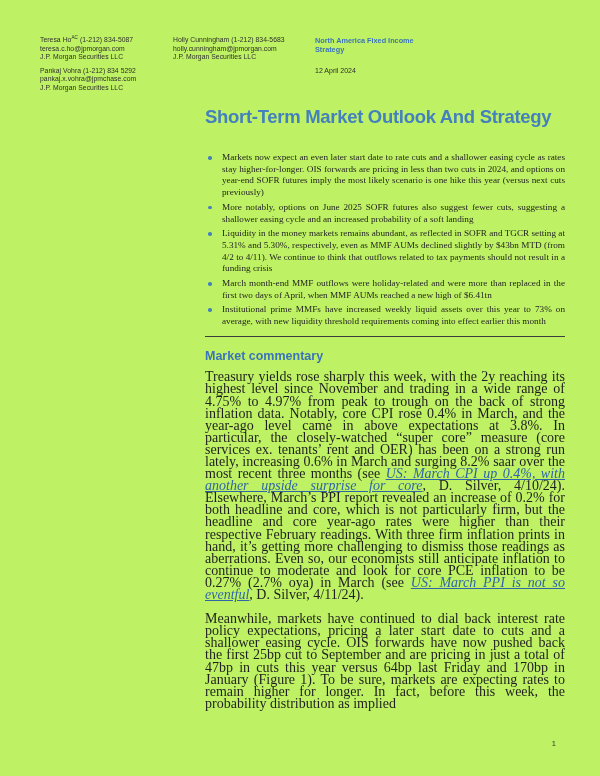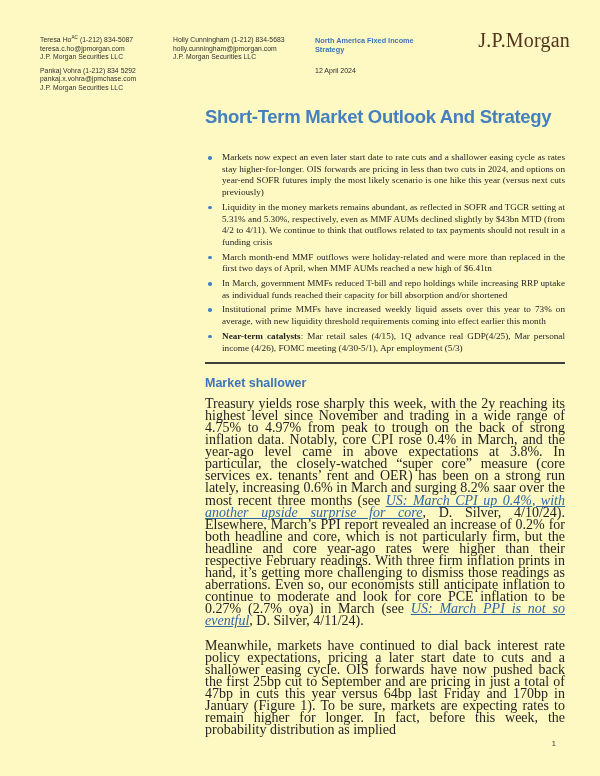--- a/index.html
+++ b/index.html
@@ -1,18 +1,18 @@
 <!DOCTYPE html>
 <html><head>
 <meta charset="utf-8">
 <style>
   * { margin:0; padding:0; box-sizing:border-box; }
   html,body { background:#ffffff; }
   .page {
-    position:relative; width:600px; height:776px; background:#fef9c3;
+    position:relative; width:600px; height:776px; background:#bef264;
     overflow:hidden; font-family:"Liberation Sans", sans-serif;
   }
   
   .contact-col { position:absolute; top:36px; }
   .contact-col.c1 { left:40px;  width:132px; }
   .contact-col.c2 { left:173px; width:138px; }
   .contact { font-size:6.8px; line-height:8.7px; color:#2e2e2e; margin-bottom:4.5px; letter-spacing:0.05px; }
   .contact .ac { font-size:4.6px; vertical-align:super; line-height:0; }
   .pub { position:absolute; left:315px; top:36px; width:125px; }
   .pub-title { color:#3c74b9; font-weight:bold; font-size:7.3px; line-height:9.2px; }
@@ -73,37 +73,35 @@
       <div>holly.cunningham@jpmorgan.com</div>
       <div>J.P. Morgan Securities LLC</div>
     </div>
   </div>
 
   <div class="pub">
     <div class="pub-title">North America Fixed Income Strategy</div>
     <div class="pub-date">12 April 2024</div>
   </div>
 
-  <div class="logo">J.P.Morgan</div>
 
   <div class="main">
     <div class="title">Short-Term Market Outlook And Strategy</div>
 
     <ul class="bullets">
       <li><span class="bullet-lead"></span><span>Markets now expect an even later start date to rate cuts and a shallower easing cycle as rates stay higher-for-longer. OIS forwards are pricing in less than two cuts in 2024, and options on year-end SOFR futures imply the most likely scenario is one hike this year (versus next cuts previously)</span></li>
+      <li><span class="bullet-lead"></span><span>More notably, options on June 2025 SOFR futures also suggest fewer cuts, suggesting a shallower easing cycle and an increased probability of a soft landing</span></li>
       <li><span class="bullet-lead"></span><span>Liquidity in the money markets remains abundant, as reflected in SOFR and TGCR setting at 5.31% and 5.30%, respectively, even as MMF AUMs declined slightly by $43bn MTD (from 4/2 to 4/11). We continue to think that outflows related to tax payments should not result in a funding crisis</span></li>
       <li><span class="bullet-lead"></span><span>March month-end MMF outflows were holiday-related and were more than replaced in the first two days of April, when MMF AUMs reached a new high of $6.41tn</span></li>
-      <li><span class="bullet-lead"></span><span>In March, government MMFs reduced T-bill and repo holdings while increasing RRP uptake as individual funds reached their capacity for bill absorption and/or shortened</span></li>
       <li><span class="bullet-lead"></span><span>Institutional prime MMFs have increased weekly liquid assets over this year to 73% on average, with new liquidity threshold requirements coming into effect earlier this month</span></li>
-      <li><span class="bullet-lead">Near-term catalysts</span><span>: Mar retail sales (4/15), 1Q advance real GDP(4/25), Mar personal income (4/26), FOMC meeting (4/30-5/1), Apr employment (5/3)</span></li>
     </ul>
 
     <div class="divider"></div>
 
-    <div class="section-heading">Market shallower</div>
+    <div class="section-heading">Market commentary</div>
 
     <p class="para"><span>Treasury yields rose sharply this week, with the 2y reaching its highest level since November and trading in a wide range of 4.75% to 4.97% from peak to trough on the back of strong inflation data. Notably, core CPI rose 0.4% in March, and the year-ago level came in above expectations at 3.8%. In particular, the closely-watched “super core” measure (core services ex. tenants’ rent and OER) has been on a strong run lately, increasing 0.6% in March and surging 8.2% saar over the most recent three months (see </span><a class="doclink">US: March CPI up 0.4%, with another upside surprise for core</a><span>, D. Silver, 4/10/24). Elsewhere, March’s PPI report revealed an increase of 0.2% for both headline and core, which is not particularly firm, but the headline and core year-ago rates were higher than their respective February readings. With three firm inflation prints in hand, it’s getting more challenging to dismiss those readings as aberrations. Even so, our economists still anticipate inflation to continue to moderate and look for core PCE inflation to be 0.27% (2.7% oya) in March (see </span><a class="doclink">US: March PPI is not so eventful</a><span>, D. Silver, 4/11/24).</span></p>
 
     <p class="para">Meanwhile, markets have continued to dial back interest rate policy expectations, pricing a later start date to cuts and a shallower easing cycle. OIS forwards have now pushed back the first 25bp cut to September and are pricing in just a total of 47bp in cuts this year versus 64bp last Friday and 170bp in January (Figure 1). To be sure, markets are expecting rates to remain higher for longer. In fact, before this week, the probability distribution as implied</p>
   </div>
 
   <div class="page-num">1</div>
 
 </div>
 

